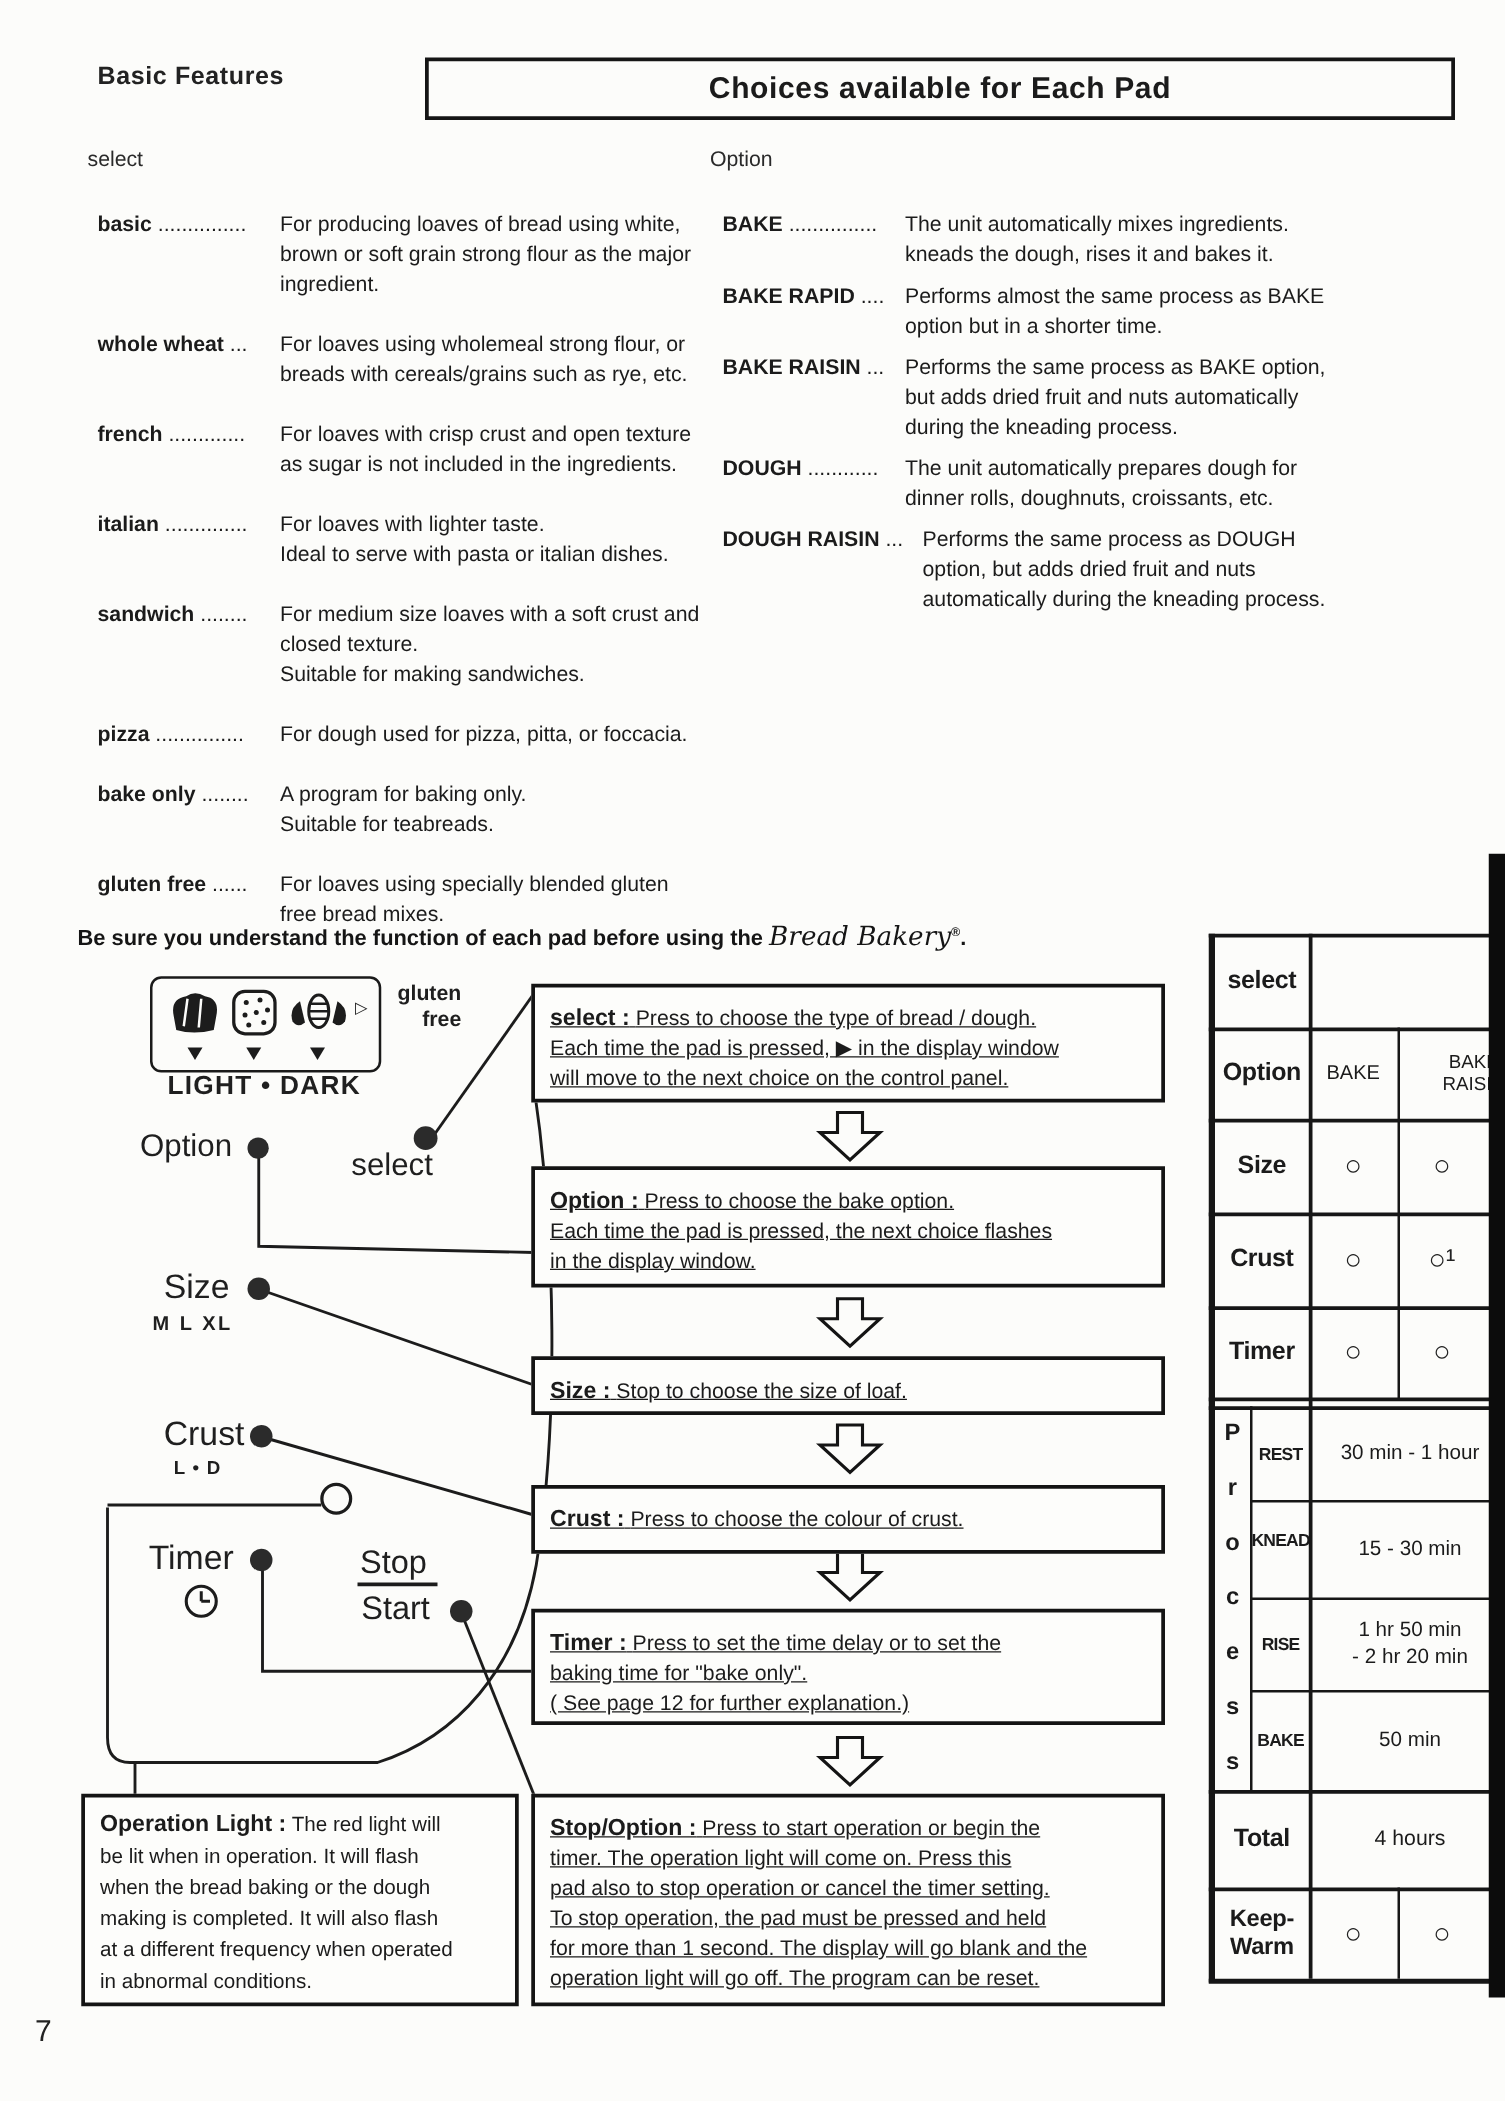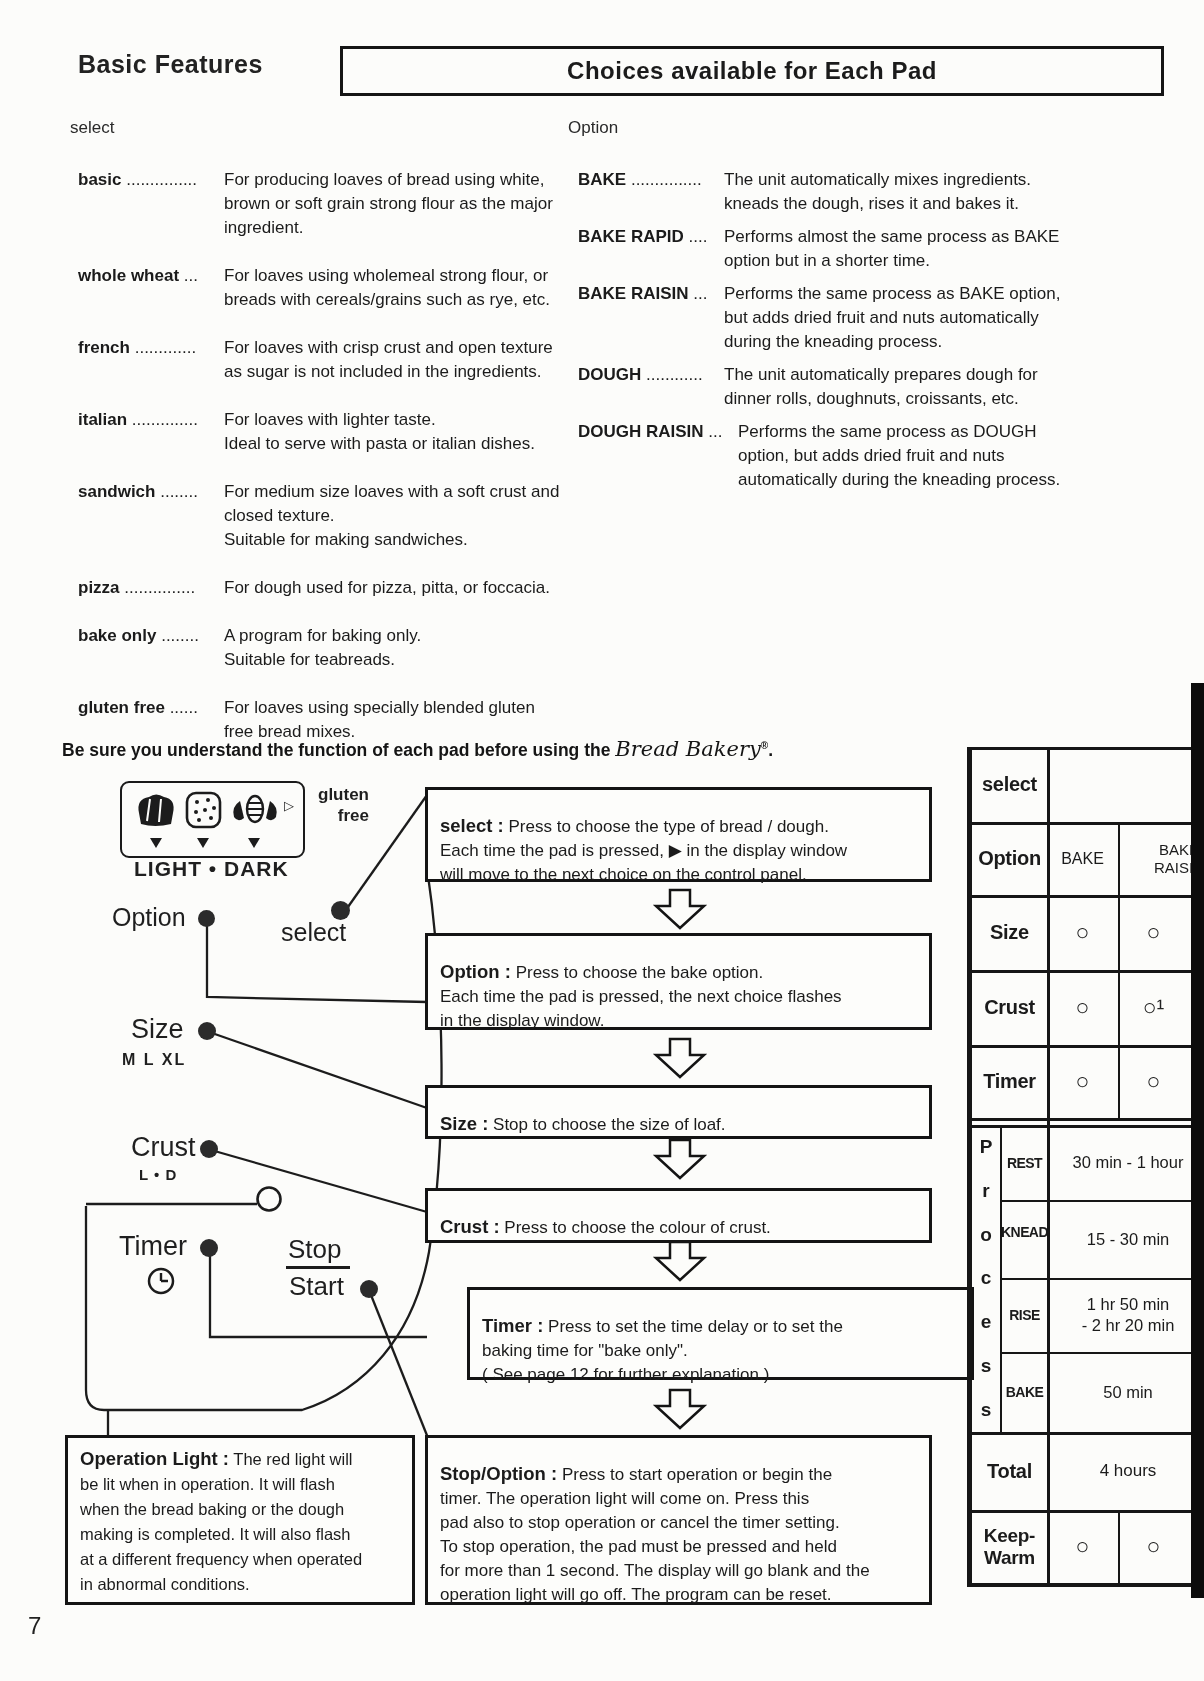--- a/index.html
+++ b/index.html
@@ -1,36 +1,36 @@
 <!DOCTYPE html>
 <html><head>
 <meta charset="utf-8">
 <style>
   html,body{margin:0;padding:0;background:#e8e8e4;}
   #page{position:relative;width:1204px;height:1681px;background:#fcfcfa;overflow:hidden;
         font-family:"Liberation Sans",sans-serif;color:#1b1b1b;}
   .abs{position:absolute;}
   .bold{font-weight:bold;}
   
-  .h-title{font-size:25px;font-weight:bold;letter-spacing:.5px;color:#222;}
+  .h-title{font-size:20px;font-weight:bold;letter-spacing:.5px;color:#222;}
   .h-box{border:3px solid #151515;display:flex;align-items:center;justify-content:center;background:#fcfcfa;}
   .h-box span{font-size:24px;font-weight:bold;letter-spacing:.5px;}
   .col-label{font-size:17px;color:#2a2a2a;}
   
   .deflist{display:flex;flex-direction:column;gap:9px;}
   .defitem{display:flex;align-items:flex-start;font-size:17px;line-height:24px;}
   .defterm{flex:0 0 146px;white-space:nowrap;overflow:hidden;}
   .defterm b{font-weight:bold;}
   .defdesc{white-space:pre-line;}
   
   .sec-title{font-size:27px;font-weight:bold;letter-spacing:.3px;color:#1d1d1d;}
   .subtitle{font-size:17.5px;font-weight:bold;color:#151515;}
   .brand{font-family:"DejaVu Serif",serif;font-style:italic;font-size:21px;font-weight:normal;}
   
-  .callout{border:3px solid #141414;background:#fdfdfb;padding:24px 12px;font-size:17px;line-height:24px;z-index:3;}
+  .callout{border:3px solid #141414;background:#fdfdfb;padding:12px 12px;font-size:17px;line-height:24px;z-index:3;text-decoration:underline;}
   .callout .ct{font-weight:bold;font-size:18.5px;}
   .callout .cx{white-space:pre-line;}
   .oplight{border:3px solid #141414;background:#fdfdfb;padding:8px 12px;font-size:16.5px;line-height:25px;z-index:3;}
   
   .panelbox{border:2.6px solid #1a1a1a;border-radius:9px;background:#fcfcfa;z-index:2;}
   .pad-dot{background:#2b2b2b;border-radius:50%;z-index:4;}
   .diag-label{color:#1f1f1f;z-index:4;}
   .tri{width:0;height:0;border-left:6px solid transparent;border-right:6px solid transparent;border-top:10px solid #1c1c1c;z-index:3;}
   
   .tline{background:#161616;z-index:5;}
@@ -224,21 +224,21 @@
   </div>
   <svg class="abs" style="left:652px;top:1138px;z-index:2;" width="56" height="42">
     <polygon points="18,2 38,2 38,18 52,18 28,40 4,18 18,18" fill="#fcfcfa" stroke="#141414" stroke-width="2.5"></polygon>
   </svg>
   <div class="abs callout" style="left:425px;top:1188px;width:507px;height:55px;box-sizing:border-box;">
     <span class="ct">Crust :</span> <span class="cx">Press to choose the colour of crust.</span>
   </div>
   <svg class="abs" style="left:652px;top:1240px;z-index:2;" width="56" height="42">
     <polygon points="18,2 38,2 38,18 52,18 28,40 4,18 18,18" fill="#fcfcfa" stroke="#141414" stroke-width="2.5"></polygon>
   </svg>
-  <div class="abs callout" style="left:425px;top:1287px;width:507px;height:93px;box-sizing:border-box;margin-left:42px;">
+  <div class="abs callout" style="left:425px;top:1287px;width:507px;height:93px;box-sizing:border-box;">
     <span class="ct">Timer :</span> <span class="cx">Press to set the time delay or to set the
 baking time for "bake only".
 ( See page 12 for further explanation.)</span>
   </div>
   <svg class="abs" style="left:652px;top:1388px;z-index:2;" width="56" height="42">
     <polygon points="18,2 38,2 38,18 52,18 28,40 4,18 18,18" fill="#fcfcfa" stroke="#141414" stroke-width="2.5"></polygon>
   </svg>
   <div class="abs callout" style="left:425px;top:1435px;width:507px;height:170px;box-sizing:border-box;">
     <span class="ct">Stop/Option :</span> <span class="cx">Press to start operation or begin the
 timer. The operation light will come on. Press this

